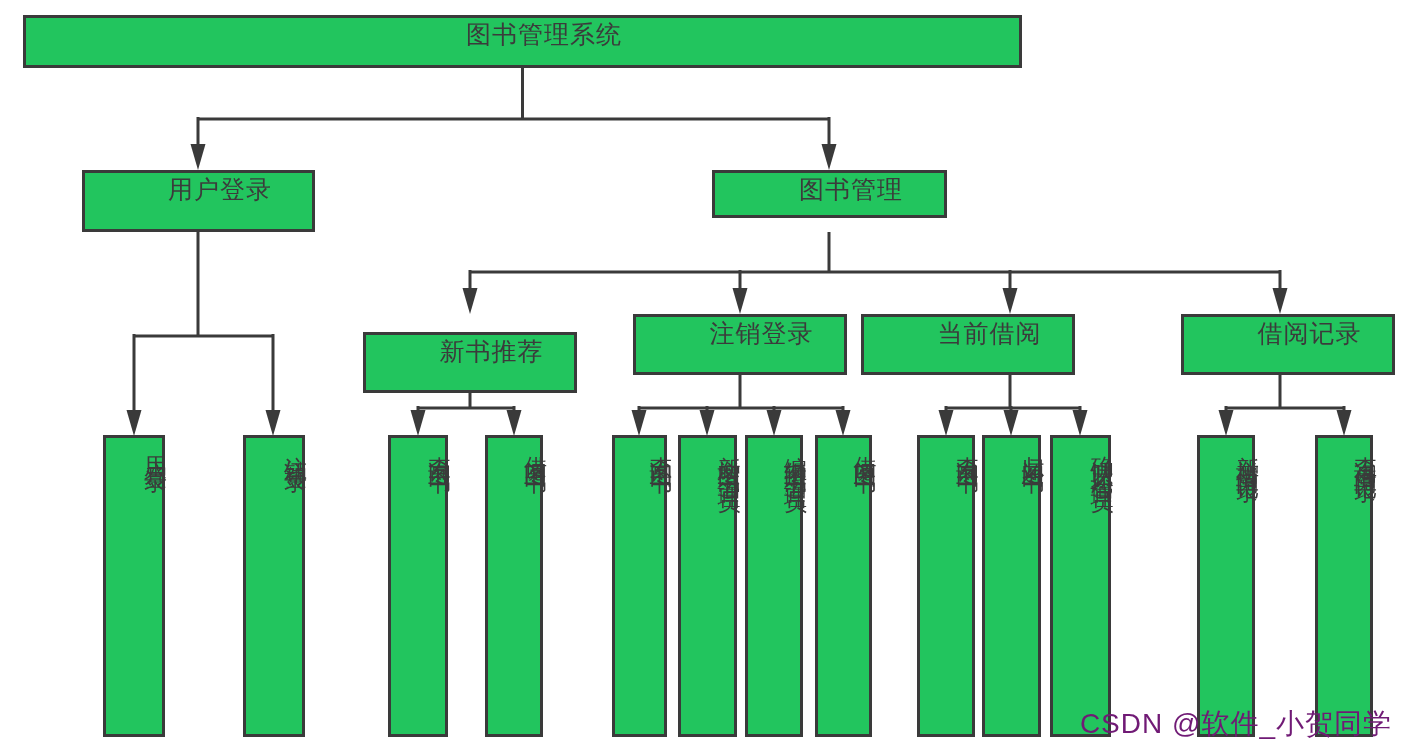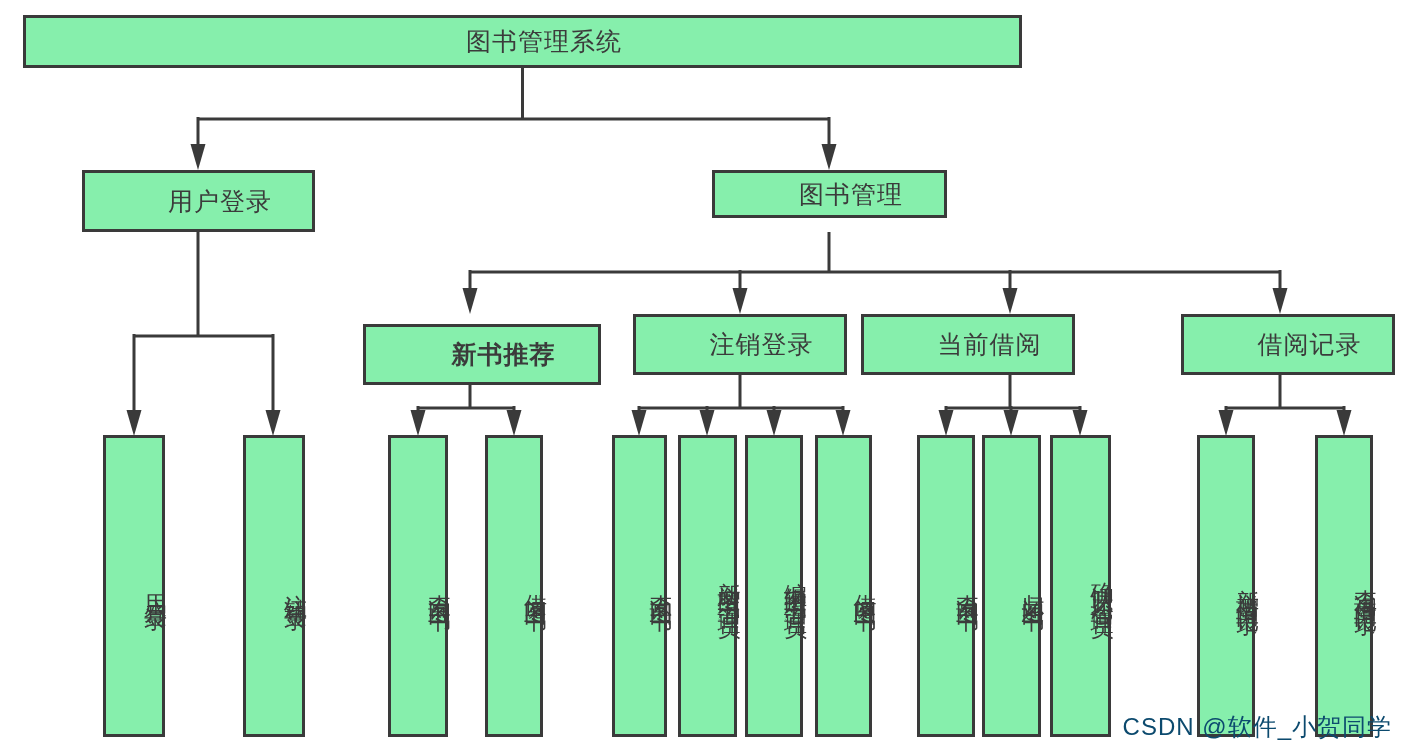--- a/index.html
+++ b/index.html
@@ -19,44 +19,44 @@
     position: absolute;
     left: 0; top: 0;
     width: 1405px;
     height: 747px;
     pointer-events: none;
   }
   .node {
     position: absolute;
     box-sizing: border-box;
     border: 3px solid #3a3a3a;
-    background: #86efac;
+    background: #22c55e;
     display: flex;
-    align-items: center;
+    align-items: flex-start;
     justify-content: center;
     color: #3b3b3b;
     padding-left: 43px;
   }
   .node.h .lbl {
     font-size: 25px;
     letter-spacing: 1px;
     white-space: nowrap;
   }
   .node.v .lbl {
     writing-mode: vertical-rl;
     font-size: 23px;
     letter-spacing: 5px;
     line-height: 1;
   }
   .watermark {
     position: absolute;
     right: 13px;
     bottom: 4px;
-    font-size: 24px;
-    color: #0c4a6e;
+    font-size: 28px;
+    color: #701a75;
     letter-spacing: 1px;
     white-space: nowrap;
     z-index: 5;
   }
 </style>
 </head>
 <body>
 
 <div class="canvas">
 
@@ -101,21 +101,21 @@
     <span class="lbl">图书管理系统</span>
   </div>
 
   <div class="node h" style="left:82px; top:170px; width:233px; height:62px;">
     <span class="lbl">用户登录</span>
   </div>
   <div class="node h" style="left:712px; top:170px; width:235px; height:48px;">
     <span class="lbl">图书管理</span>
   </div>
 
-  <div class="node h" style="left:363px; top:324px; width:238px; height:61px;font-weight:bold;">
+  <div class="node h" style="left:363px; top:332px; width:214px; height:61px;">
     <span class="lbl">新书推荐</span>
   </div>
   <div class="node h" style="left:633px; top:314px; width:214px; height:61px;">
     <span class="lbl">注销登录</span>
   </div>
   <div class="node h" style="left:861px; top:314px; width:214px; height:61px;">
     <span class="lbl">当前借阅</span>
   </div>
   <div class="node h" style="left:1173px; top:314px; width:214px; height:61px;margin-left:8px;">
     <span class="lbl">借阅记录</span>

